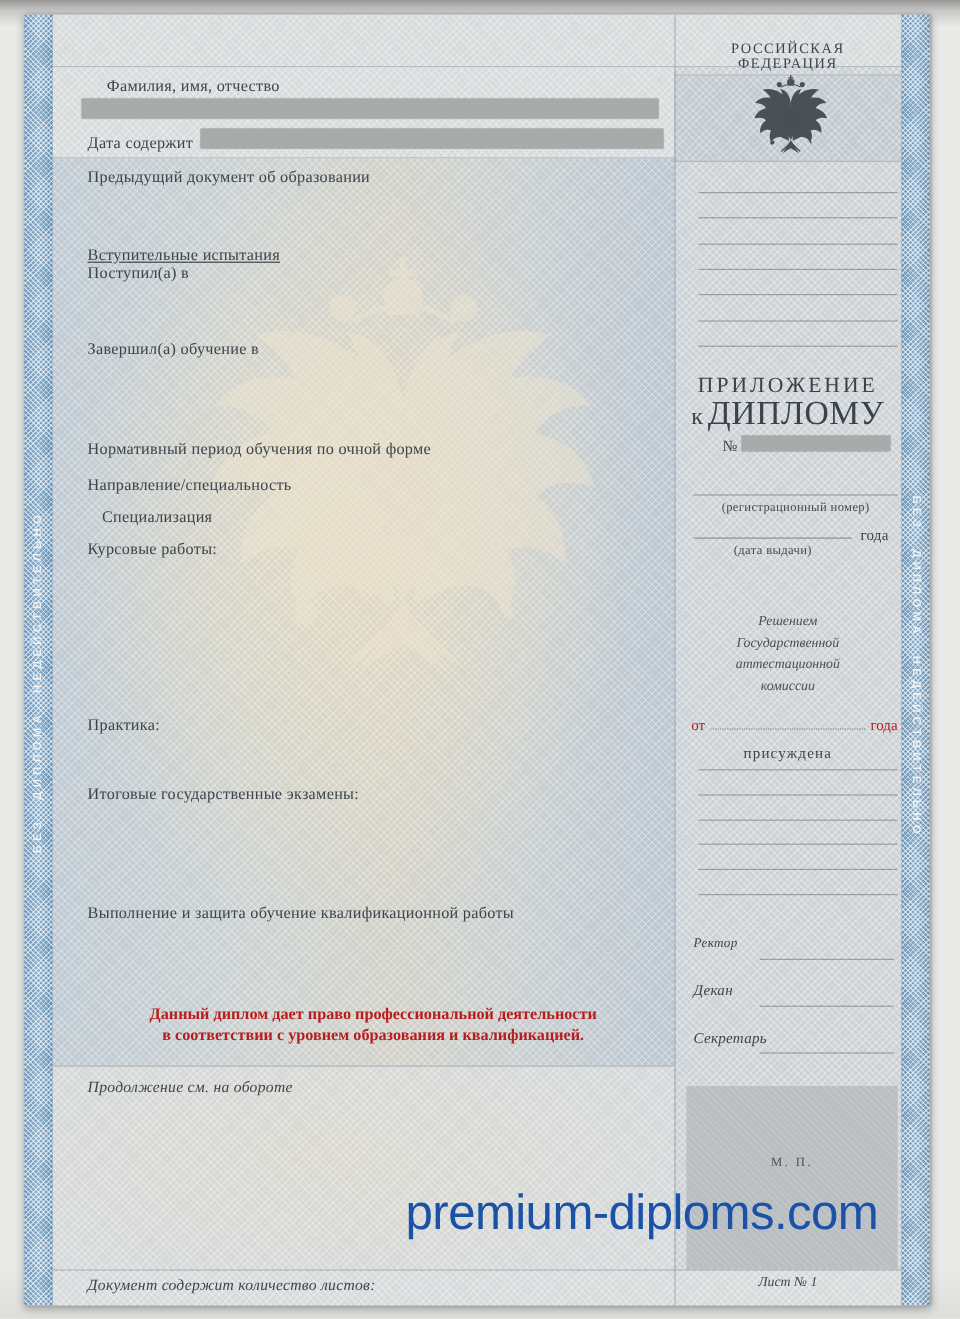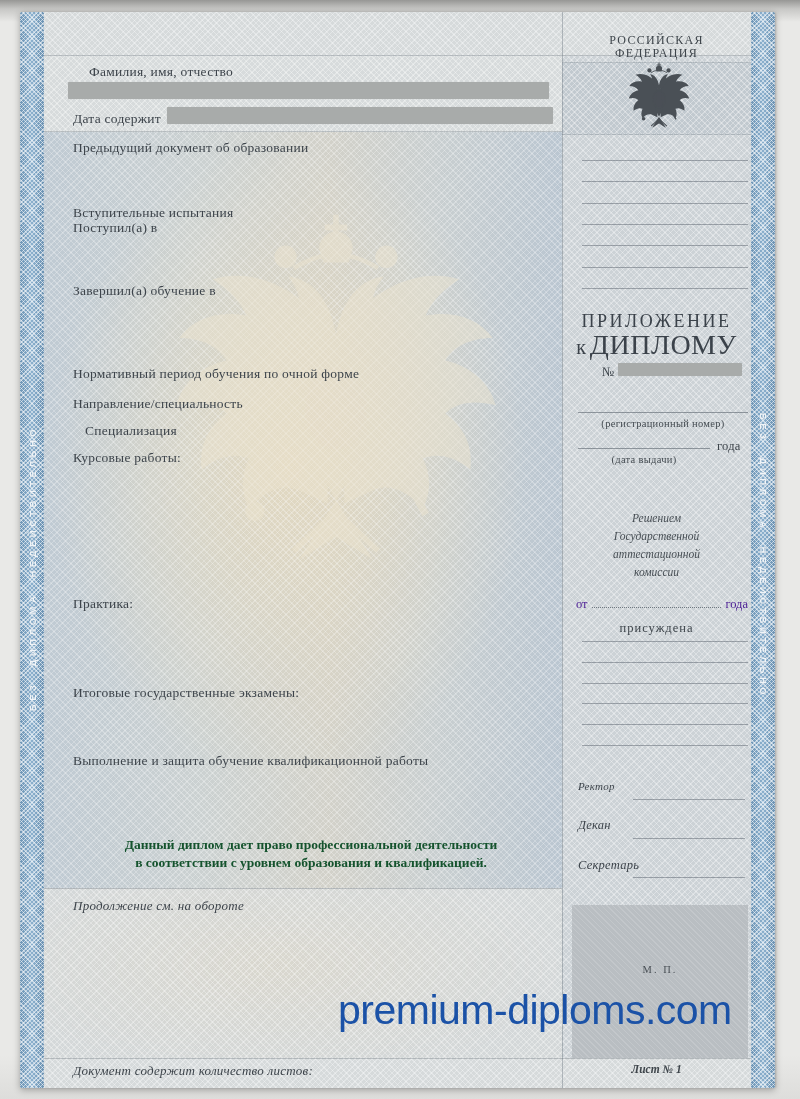--- a/index.html
+++ b/index.html
@@ -80,41 +80,41 @@
   .mp-block    { left:552px; width:176px; top:893px; height:153px; background-color:#b9bec2;
                  background-image:repeating-linear-gradient(45deg, rgba(255,255,255,.14) 0 1px, rgba(255,255,255,0) 1px 4px); }
   .divider-v   { left:542px; top:0; width:1px; height:1076px; background:rgba(95,105,115,.38); }
 
   
   .lbl { position:absolute; font-size:13.5px; color:#3d444b; letter-spacing:.25px; white-space:nowrap; }
   .it  { font-style: italic; }
   .bar { position:absolute; background:#a8abaa; border-radius:1px; box-shadow:0 0 1px rgba(0,0,0,.15); }
 
   .statement { position:absolute; left:48px; width:486px; text-align:center; font-weight:bold;
-               font-size:13.5px; line-height:18px; color:#14532d; }
+               font-size:13.5px; line-height:18px; color:#b91c1c; }
 
   .rc { position:absolute; left:542px; width:189px; text-align:center; color:#3e454b; }
   .country { top:22px; font-weight:normal; font-size:12px; line-height:12.5px; letter-spacing:1.3px; }
   .title1  { top:299px; font-size:18px; letter-spacing:2.5px; color:#3b424a; }
   .title2  { top:317px; color:#3b424a; }
   .title2 .k { font-size:20px; }
   .title2 .w { font-size:28px; letter-spacing:.5px; }
   .commission { top:497px; font-style:italic; font-size:11.5px; line-height:18px; color:#474e54; }
   .awarded { top:609px; font-size:12.5px; letter-spacing:1px; }
   .mp      { left:552px; width:176px; top:952px; font-size:10.5px; letter-spacing:2px; color:#4a5056; }
-  .sheetno { top:1051px; font-style:italic; font-size:11.5px;font-weight:bold; }
+  .sheetno { top:1051px; font-style:italic; font-size:11.5px; }
 
   .ruled { position:absolute; display:flex; flex-direction:column; justify-content:space-between; }
   .rline { height:1px; background:rgba(85,95,105,.48); }
   .sline { position:absolute; height:1px; background:rgba(85,95,105,.48); }
   .fline { position:absolute; border-bottom:1px solid rgba(80,90,100,.55); }
   .cap   { position:absolute; font-size:10.5px; color:#454c52; text-align:center; letter-spacing:.3px; }
 
   .fromrow { position:absolute; left:556px; top:585px; width:172px; display:flex; align-items:baseline;
-             font-size:12.5px; color:#4c1d95; }
+             font-size:12.5px; color:#b91c1c; }
   .fromrow .leader { flex:1; border-bottom:1px dotted rgba(70,80,90,.7); margin:0 4px 3px 4px; }
 
   .eagle-emblem { position:absolute; left:607px; top:50px; width:64px; height:69px; color:#4a5056; }
   .eagle-wm     { position:absolute; left:148px; top:200px; width:336px; height:364px; color:#ece4cf; opacity:.48; }
 
   .sitewm {
     position:absolute; left:338px; top:987px; z-index:40;
     font-family:"Liberation Sans", sans-serif; font-size:41px; letter-spacing:-.5px;
     white-space:nowrap;
   }
@@ -165,29 +165,29 @@
   <div class="stripe stripe-right"></div>
   <div class="stripe-label lft">БЕЗ ДИПЛОМА НЕДЕЙСТВИТЕЛЬНО</div>
   <div class="stripe-label rgt">БЕЗ ДИПЛОМА НЕДЕЙСТВИТЕЛЬНО</div>
 
   <div class="lbl" style="left:53px; top:52px;margin-left:16px;">Фамилия, имя, отчество</div>
   <div class="bar" style="left:48px; top:70px; width:481px; height:17px;"></div>
   <div class="lbl" style="left:53px; top:99px;">Дата содержит</div>
   <div class="bar" style="left:147px; top:95px; width:386px; height:17px;"></div>
 
   <div class="lbl" style="left:53px; top:128px;">Предыдущий документ об образовании</div>
-  <div class="lbl" style="left:53px; top:193px;">Вступительные испытания</div>
+  <div class="lbl" style="left:53px; top:193px;text-decoration:underline;">Вступительные испытания</div>
   <div class="lbl" style="left:53px; top:208px;">Поступил(а) в</div>
   <div class="lbl" style="left:53px; top:271px;">Завершил(а) обучение в</div>
   <div class="lbl" style="left:53px; top:354px;">Нормативный период обучения по очной форме</div>
   <div class="lbl" style="left:53px; top:384px;">Направление/специальность</div>
   <div class="lbl" style="left:53px; top:411px;padding-left:12px;">Специализация</div>
   <div class="lbl" style="left:53px; top:438px;">Курсовые работы:</div>
   <div class="lbl" style="left:53px; top:584px;">Практика:</div>
-  <div class="lbl" style="left:53px; top:673px;">Итоговые государственные экзамены:</div>
+  <div class="lbl" style="left:53px; top:642px;">Итоговые государственные экзамены:</div>
   <div class="lbl" style="left:53px; top:741px;">Выполнение и защита обучение квалификационной работы</div>
 
   <div class="statement" style="top:824px;">
     <div>Данный диплом дает право профессиональной деятельности</div>
     <div>в соответствии с уровнем образования и квалификацией.</div>
   </div>
 
   <div class="lbl it" style="left:53px; top:886px; font-size:13px;">Продолжение см. на обороте</div>
   <div class="lbl it" style="left:53px; top:1051px; font-size:13px;">Документ содержит количество листов:</div>
 

